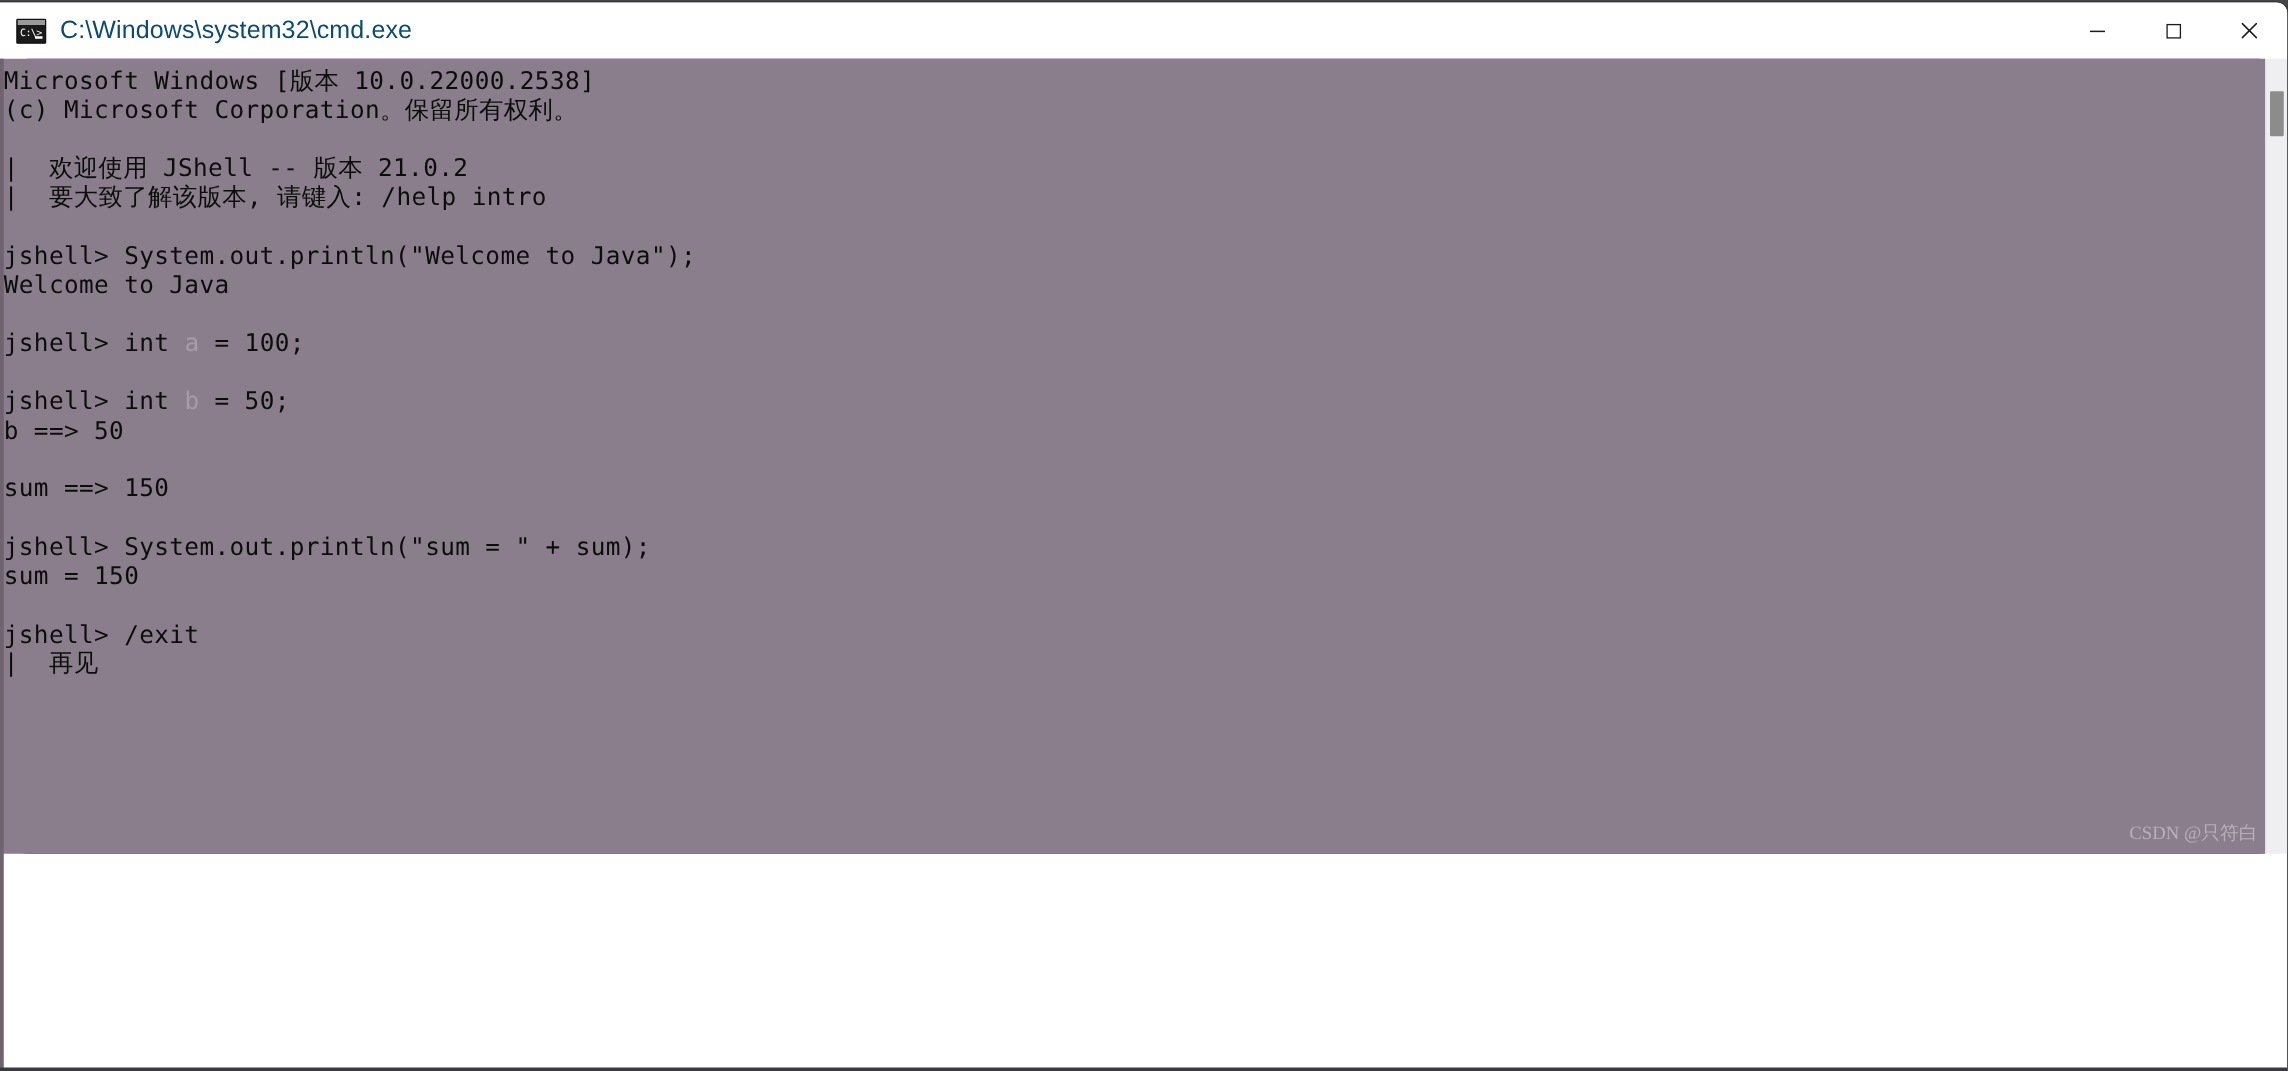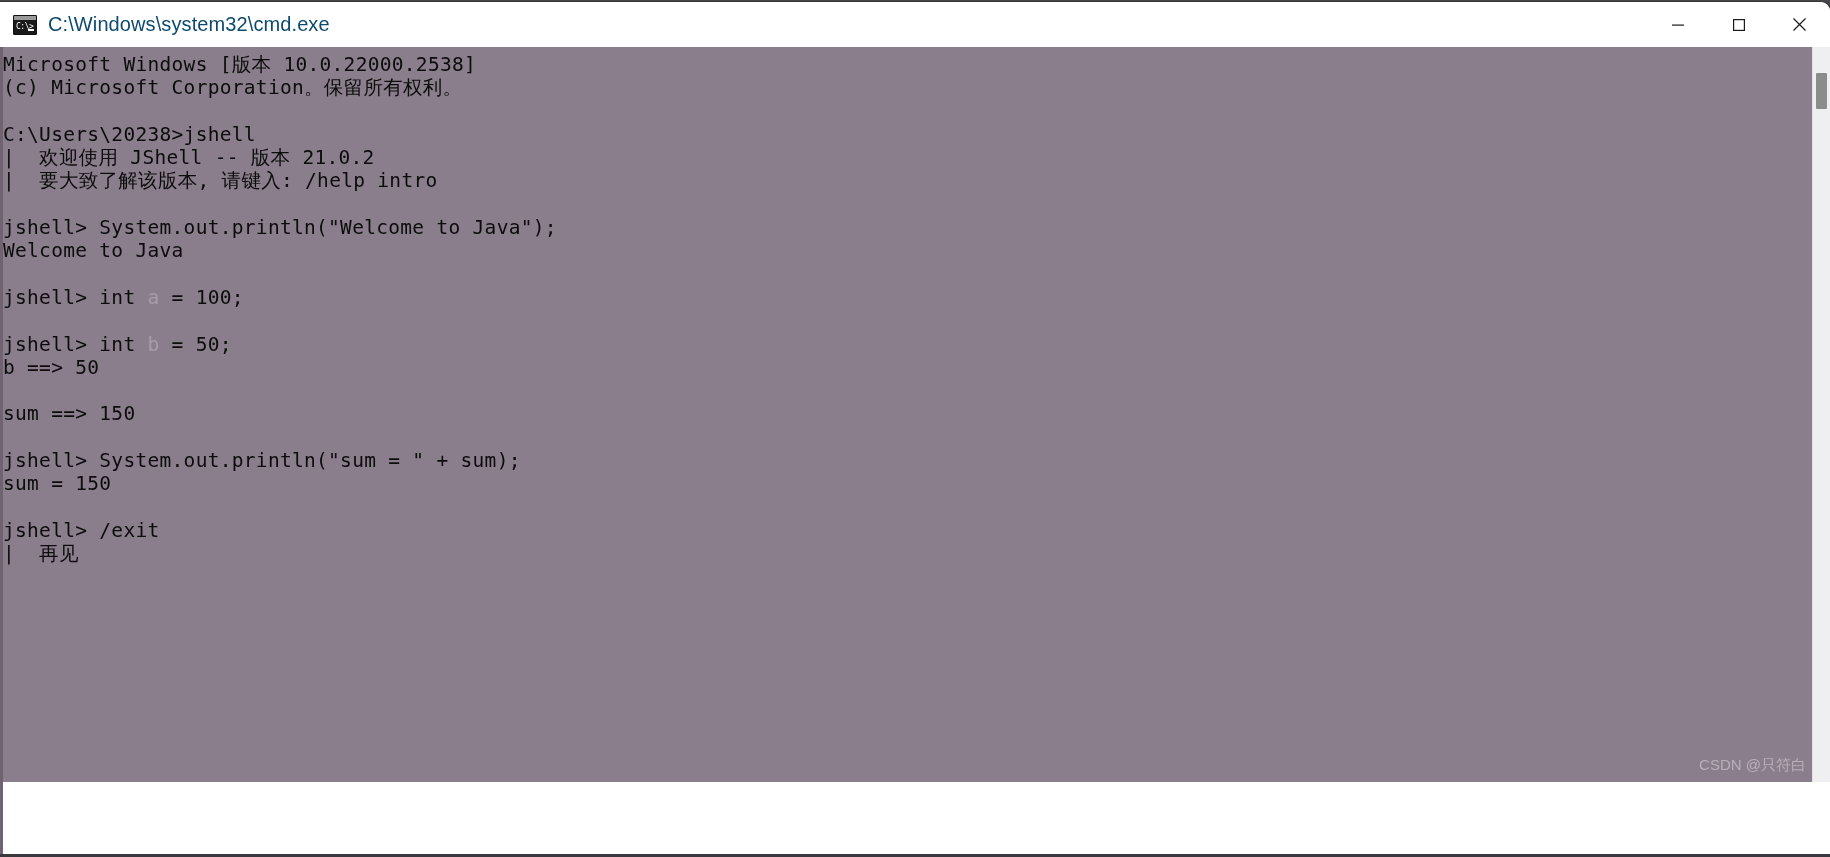--- a/index.html
+++ b/index.html
@@ -114,21 +114,21 @@
     display: flex;
     align-items: center;
     justify-content: center;
     background: transparent;
   }
   .win-btn svg { display: block; }
 
   
   .terminal-wrap {
     position: relative;
-    height: 735px;
+    height: 636px;
     background: #701a75;
     display: flex;
     border-radius: 23px;
   }
 
   .term-left-edge {
     position: absolute;
     left: 0; top: 0;
     width: 3px;
     height: 810px;
@@ -173,21 +173,21 @@
     height: 36px;
     background: #8c8c8c;
     border-radius: 1px;
   }
 
   
   .watermark {
     position: absolute;
     right: 24px;
     bottom: 7px;
-    font-family: Liberation Sans, sans-serif;
+    font-family: Liberation Serif, serif;
     font-size: 15px;
     color: #b9afba;
     white-space: nowrap;
     z-index: 5;
   }
 
   
   .bottom-sliver {
     position: absolute;
     left: 0;
@@ -236,21 +236,20 @@
       </div>
     </div>
 
     <div class="terminal-wrap">
       <div class="term-left-edge"></div>
 
       <div class="console" id="console">
           <div class="line"><span>Microsoft Windows [版本 10.0.22000.2538]</span></div>
           <div class="line"><span>(c) Microsoft Corporation。保留所有权利。</span></div>
           <div class="line blank">&nbsp;</div>
-          <div class="line"><span>C:\Users\20238&gt;jshell</span></div>
           <div class="line"><span>|  欢迎使用 JShell -- 版本 21.0.2</span></div>
           <div class="line"><span>|  要大致了解该版本, 请键入: /help intro</span></div>
           <div class="line blank">&nbsp;</div>
           <div class="line"><span>jshell&gt; System.out.println("Welcome to Java");</span></div>
           <div class="line"><span>Welcome to Java</span></div>
           <div class="line blank">&nbsp;</div>
           <div class="line"><span>jshell&gt; </span><span class="tok-underline">int</span><span> </span><span class="tok-dim">a</span><span> = 100;</span></div>
           <div class="line blank">&nbsp;</div>
           <div class="line"><span>jshell&gt; </span><span class="tok-underline">int</span><span> </span><span class="tok-dim">b</span><span> = 50;</span></div>
           <div class="line"><span>b ==&gt; 50</span></div>

